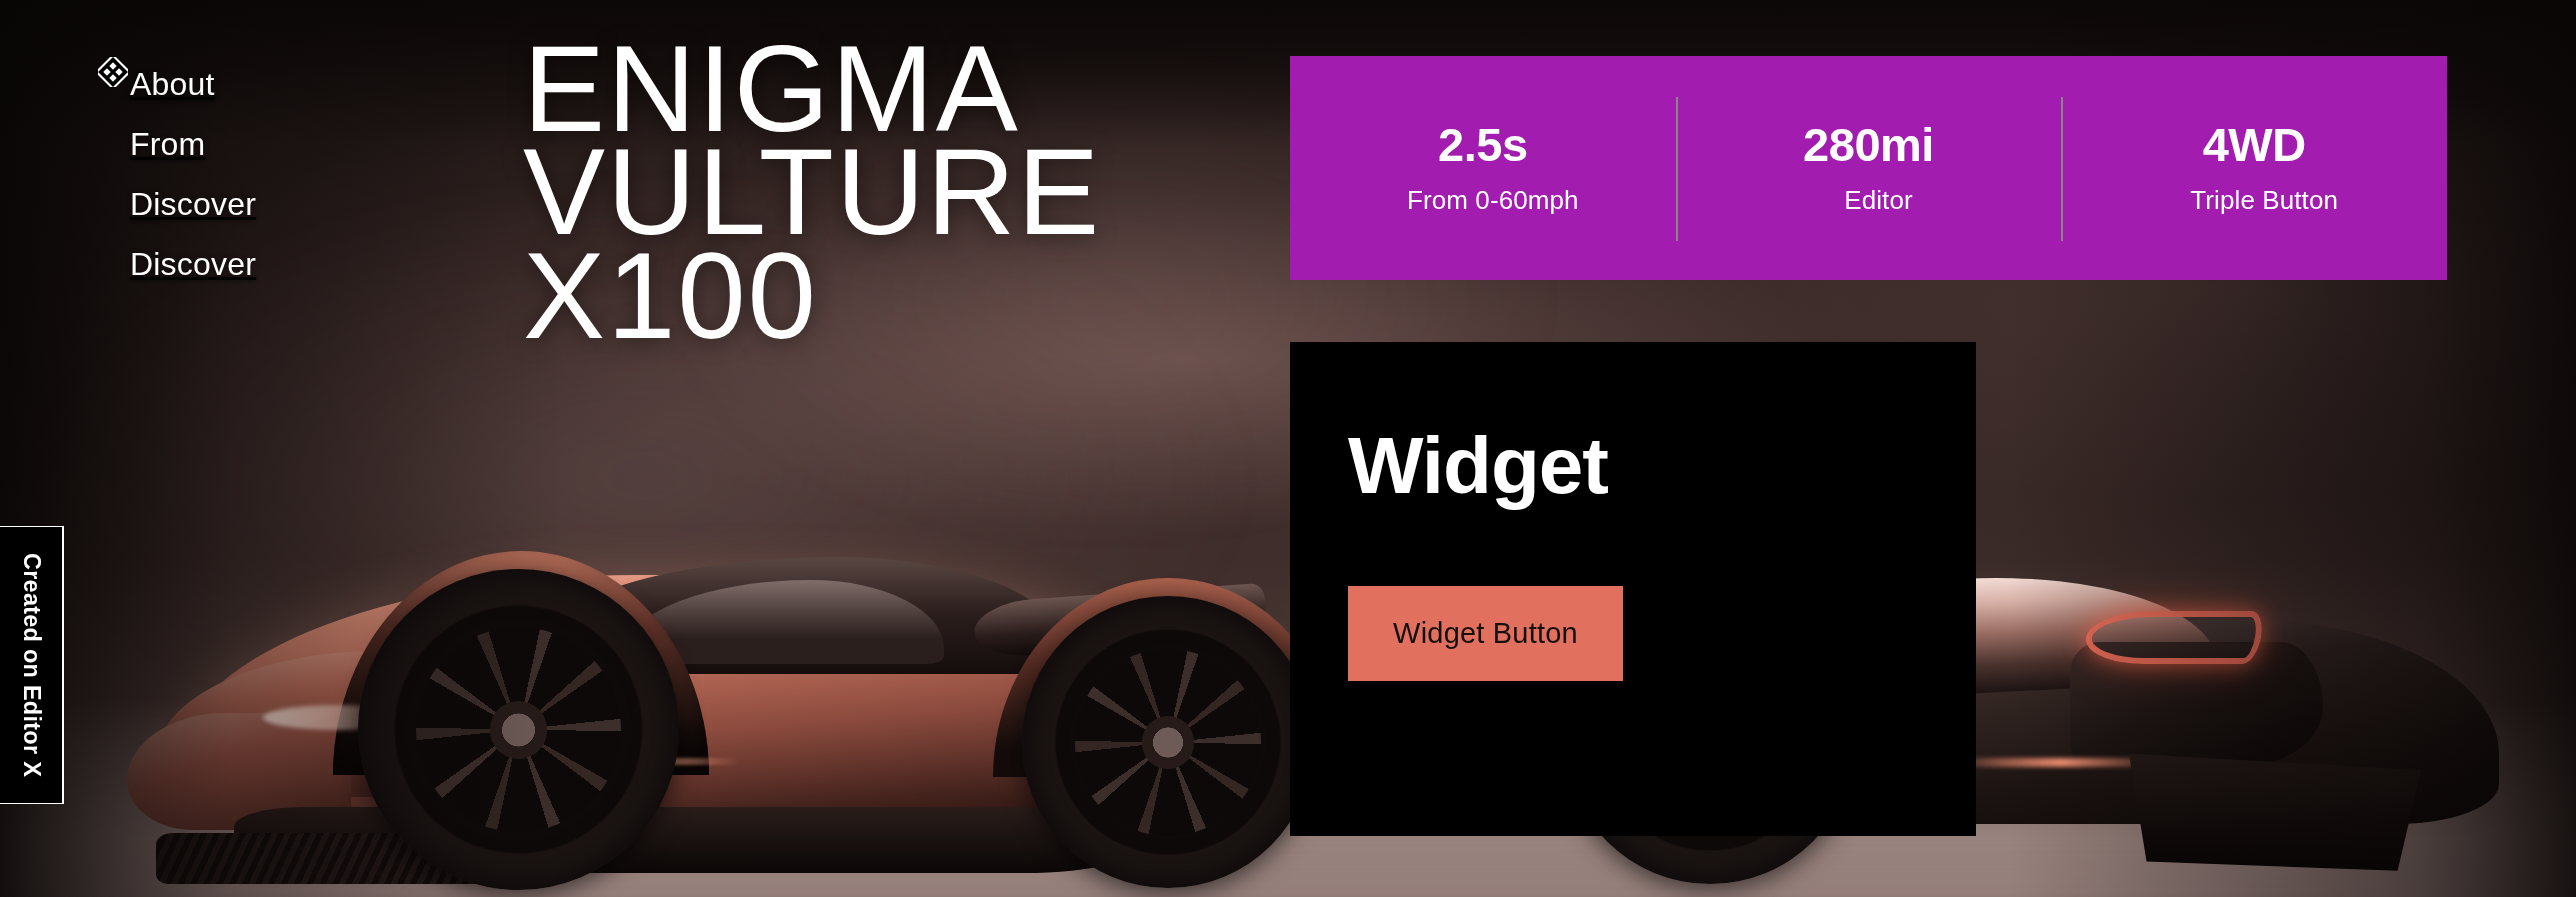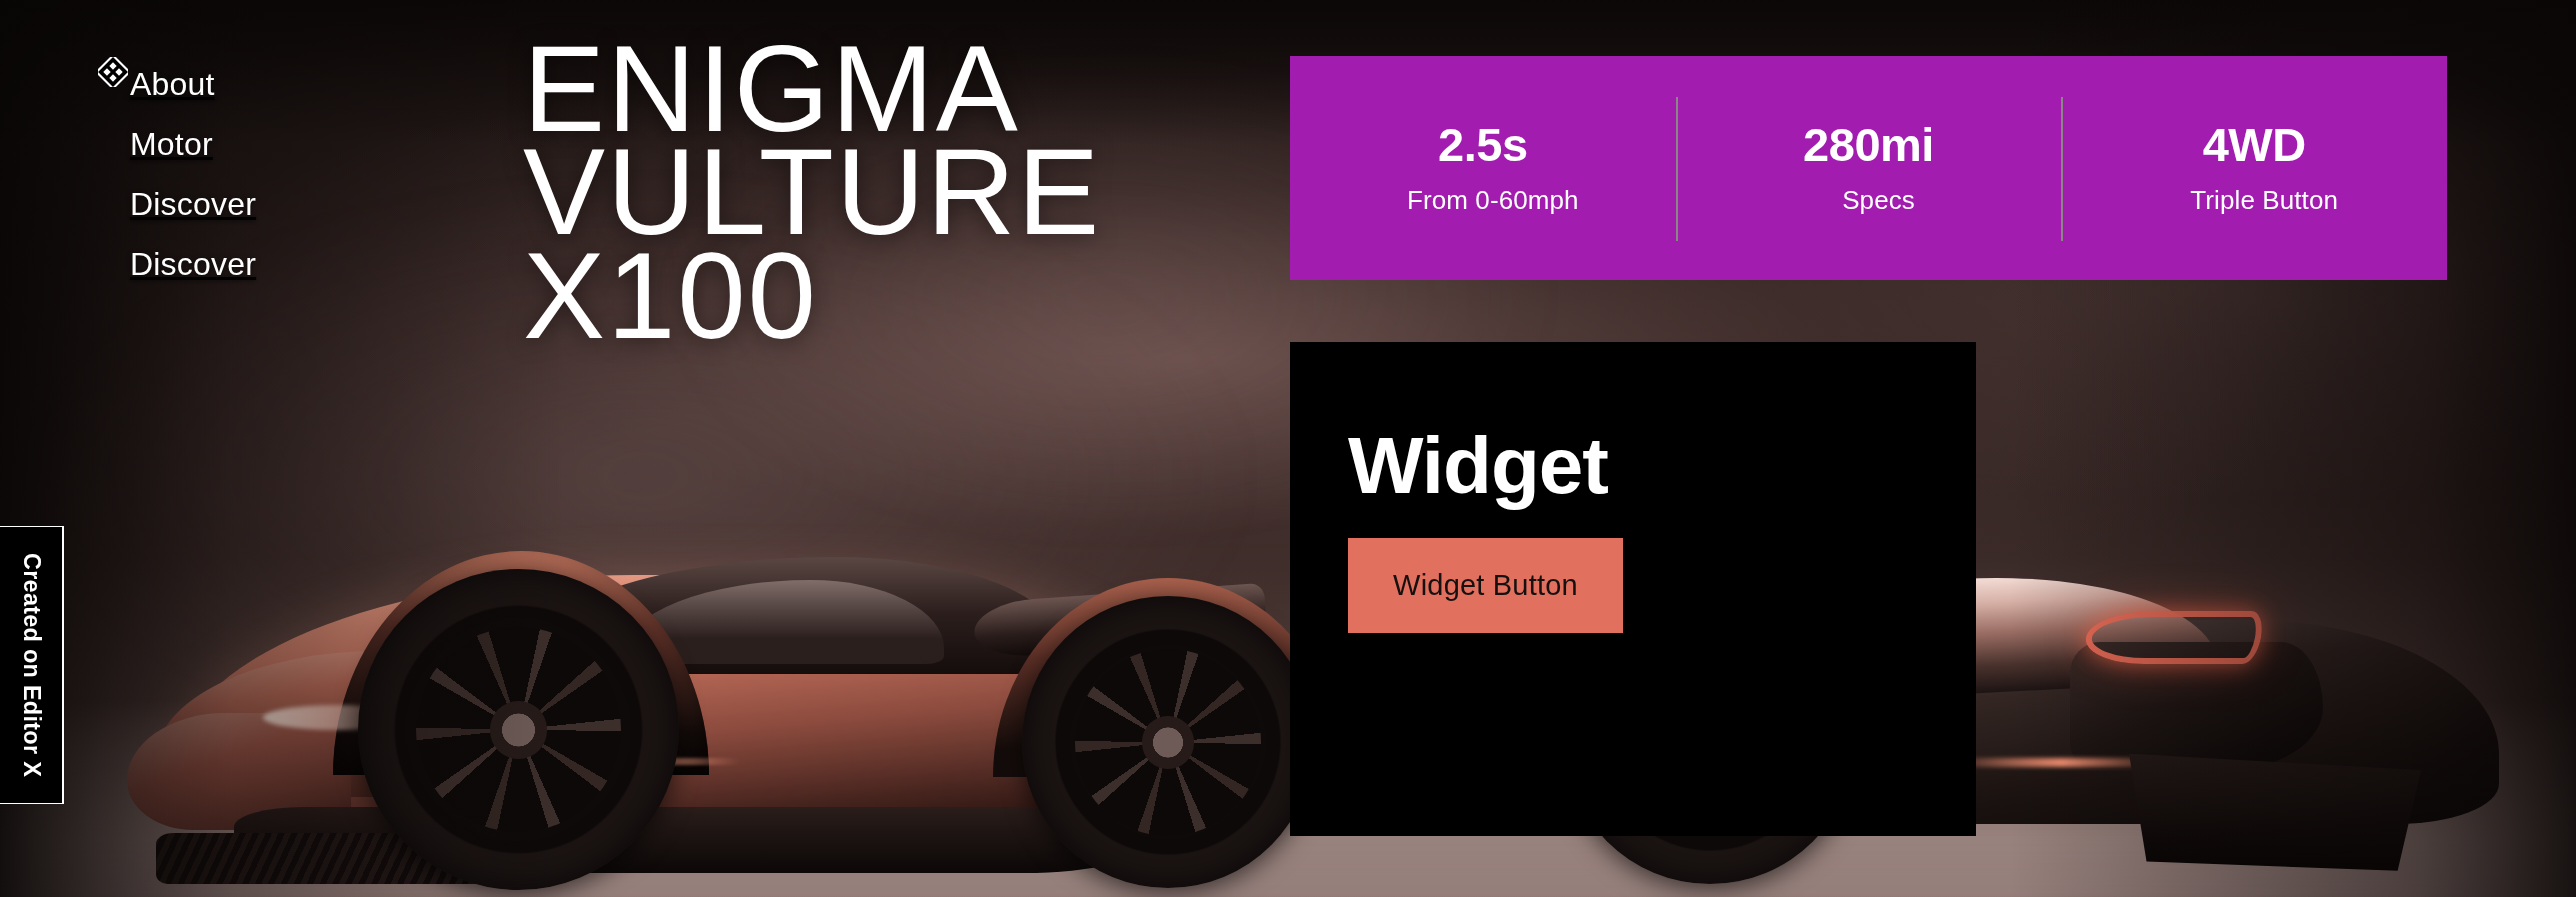--- a/index.html
+++ b/index.html
@@ -251,21 +251,21 @@
     padding:84px 0 0 58px;
   }
   .widget-title {
     color:#ffffff;
     font-size:80px;
     font-weight:700;
     letter-spacing:-1px;
     line-height:1;
   }
   .widget-button {
-    margin-top:32px;
+    margin-top:80px;
     display:inline-flex; align-items:center; justify-content:center;
     width:275px; height:95px;
     background:#e2705f;
     color:#16100f;
     font-size:29px;
     font-weight:400;
     letter-spacing:0.2px;
     border:none;
     cursor:pointer;
     font-family:"Liberation Sans", sans-serif;
@@ -338,37 +338,37 @@
       <div class="diffuser"></div>
       <div class="archB"></div>
       <div class="wheel wB"></div>
     </div>
 
     <div class="vign"></div>
   </div>
 
   <nav class="nav">
     <a class="nav-item">About</a>
-    <a class="nav-item">Motor</a>
+    <a class="nav-item">From</a>
     <a class="nav-item">Discover</a>
     <a class="nav-item">Discover</a>
   </nav>
 
   <h1 class="hero-title">ENIGMA
 VULTURE
 X100</h1>
 
   <section class="stats">
     <div class="stat">
       <div class="stat-value">2.5s</div>
       <div class="stat-label">From 0-60mph</div>
     </div>
     <div class="stat">
       <div class="stat-value">280mi</div>
-      <div class="stat-label">Specs</div>
+      <div class="stat-label">Editor</div>
     </div>
     <div class="stat">
       <div class="stat-value">4WD</div>
       <div class="stat-label">Triple Button</div>
     </div>
   </section>
 
   <section class="widget">
     <div class="widget-title">Widget</div>
     <button class="widget-button">Widget Button</button>

